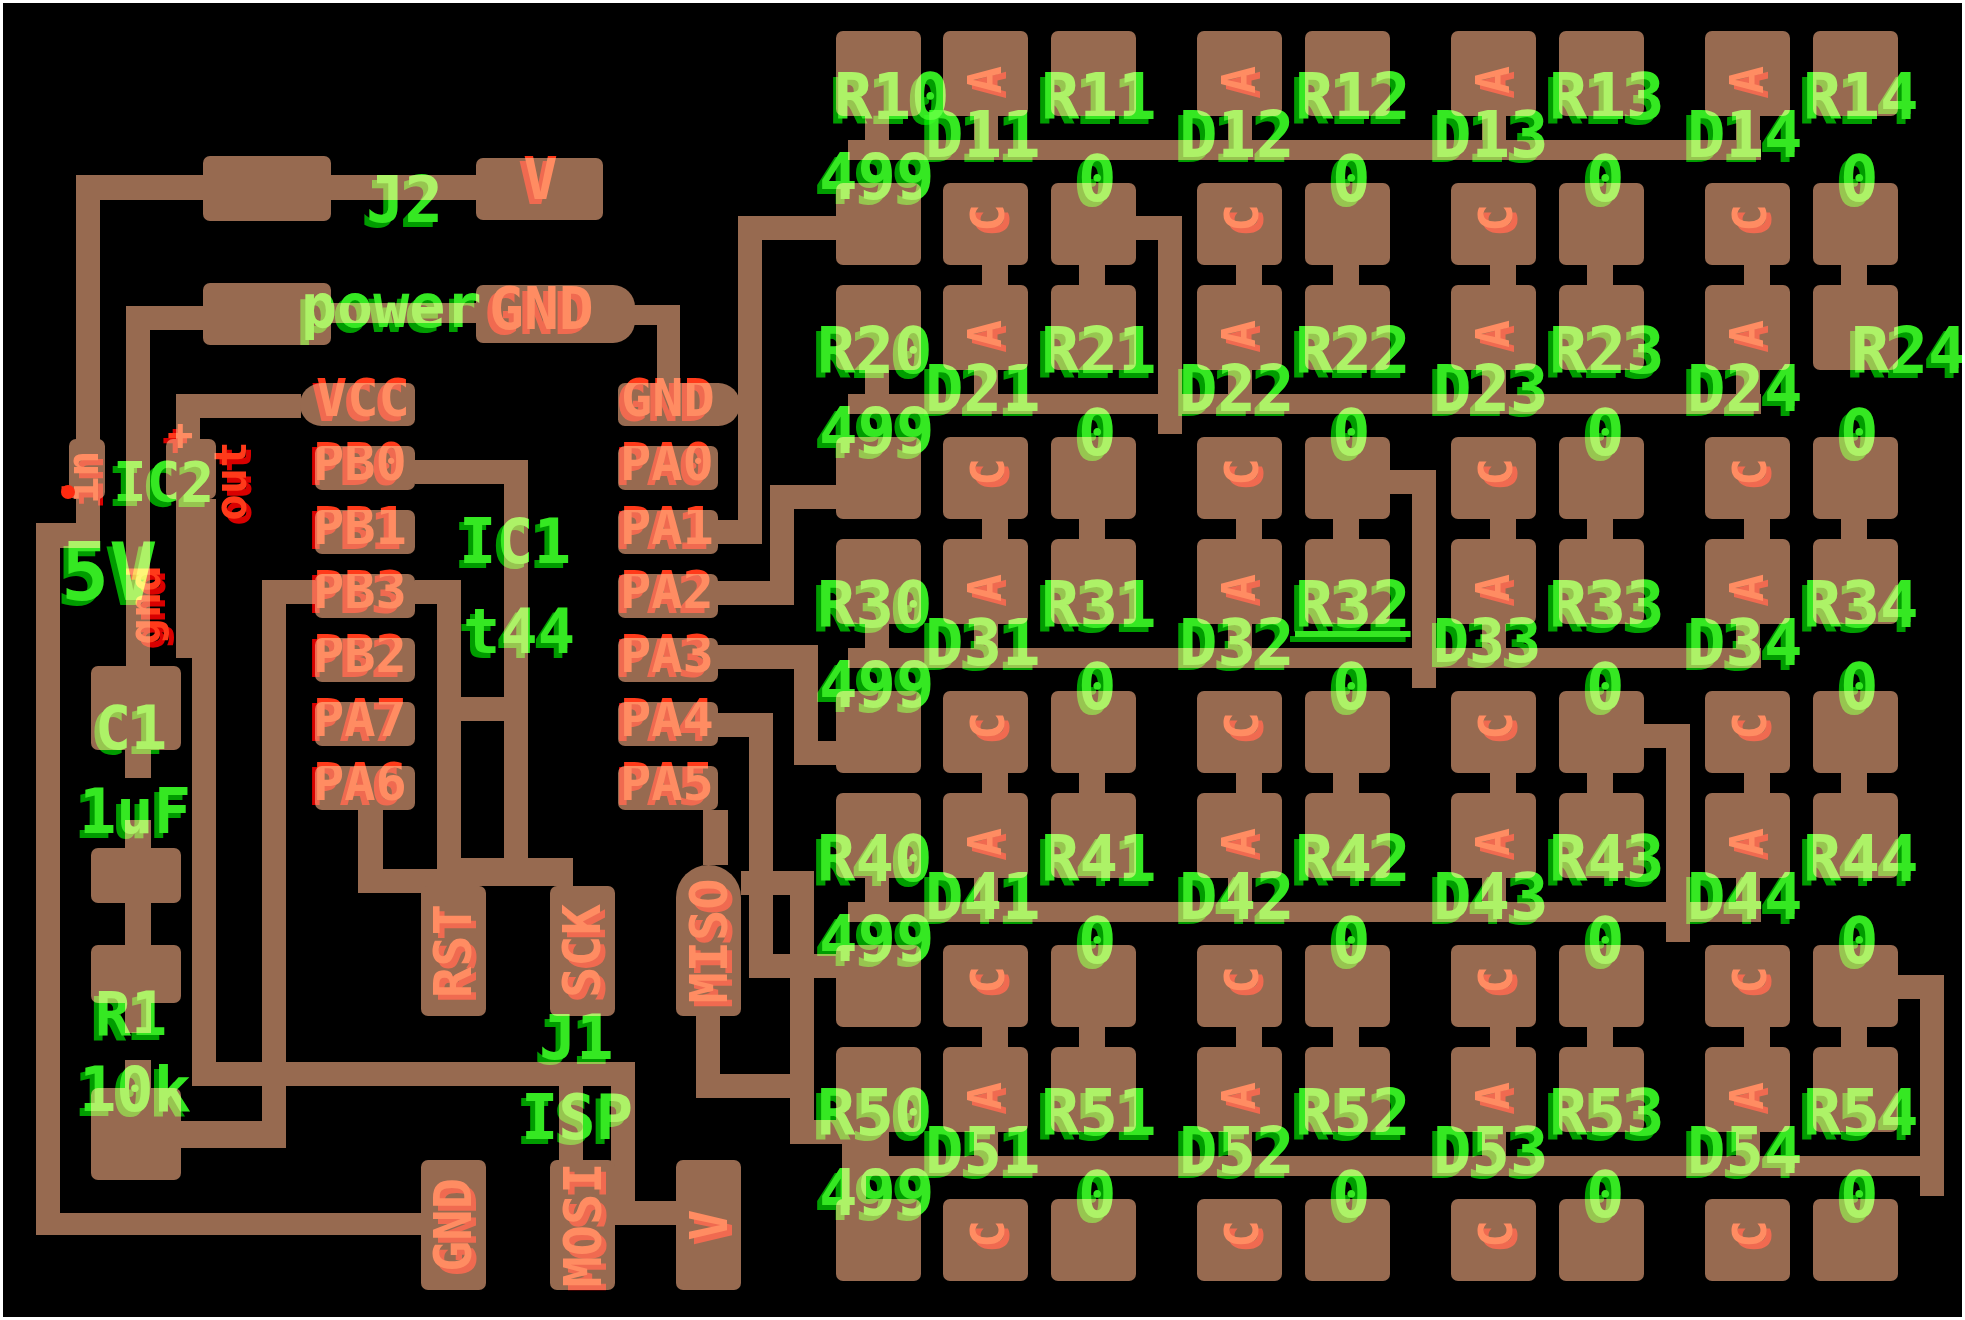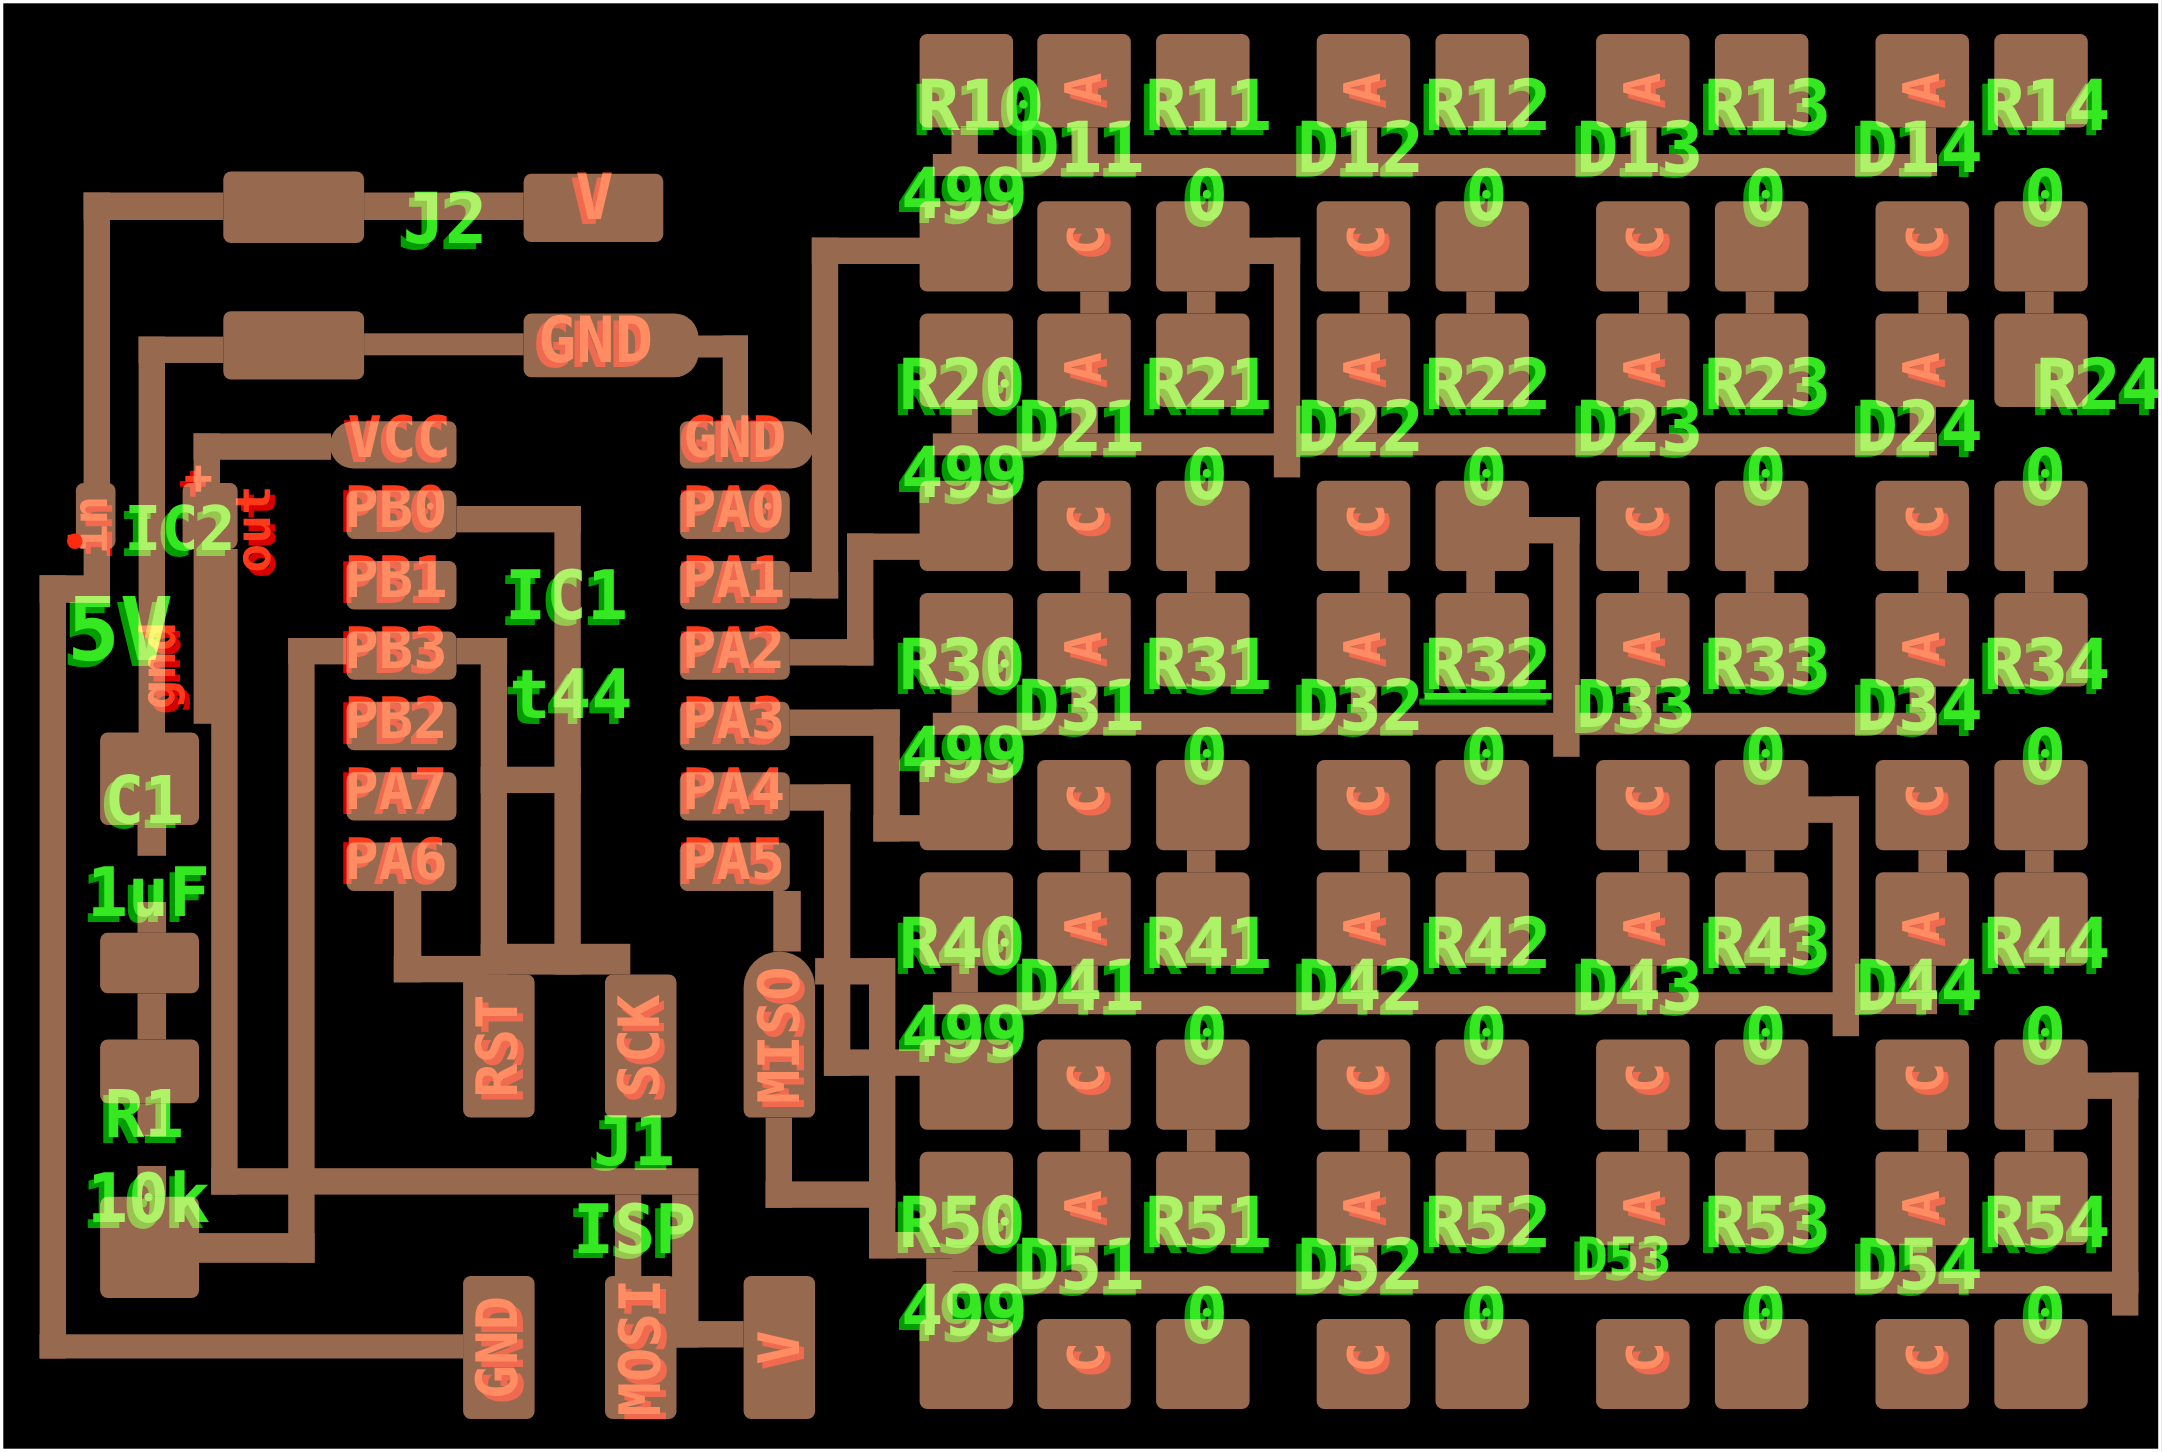--- a/index.html
+++ b/index.html
@@ -354,40 +354,41 @@
         <div class="lbl g" style="left: 1176px; top: 1116px; font-size: 64px;">D52</div>
         <div class="lbl g" style="left: 1292px; top: 1078px; font-size: 64px;">R52</div>
         <div class="lbl g" style="left: 1329px; top: 1160px; font-size: 64px;">0</div>
         <div class="lbl r rot" style="left: 1236px; top: 1093px; font-size: 46px;">A</div>
         <div class="lbl r rot" style="left: 1239px; top: 1231px; font-size: 46px;">C</div>
         <div class="cu pad" style="left: 1448px; top: 1044px; width: 85px; height: 85px;"></div>
         <div class="cu pad" style="left: 1448px; top: 1196px; width: 85px; height: 82px;"></div>
         <div class="cu pad" style="left: 1556px; top: 1044px; width: 85px; height: 85px;"></div>
         <div class="cu pad" style="left: 1556px; top: 1196px; width: 85px; height: 82px;"></div>
         <div class="cu" style="left: 1479px; top: 1129px; width: 24px; height: 24px;"></div>
-        <div class="lbl g" style="left: 1430px; top: 1116px; font-size: 48px;">D53</div>
+        <div class="lbl g" style="left: 1430px; top: 1116px; font-size: 64px;">D53</div>
         <div class="lbl g" style="left: 1546px; top: 1078px; font-size: 64px;">R53</div>
         <div class="lbl g" style="left: 1583px; top: 1160px; font-size: 64px;">0</div>
         <div class="lbl r rot" style="left: 1490px; top: 1093px; font-size: 46px;">A</div>
         <div class="lbl r rot" style="left: 1493px; top: 1231px; font-size: 46px;">C</div>
         <div class="cu pad" style="left: 1702px; top: 1044px; width: 85px; height: 85px;"></div>
         <div class="cu pad" style="left: 1702px; top: 1196px; width: 85px; height: 82px;"></div>
         <div class="cu pad" style="left: 1810px; top: 1044px; width: 85px; height: 85px;"></div>
         <div class="cu pad" style="left: 1810px; top: 1196px; width: 85px; height: 82px;"></div>
         <div class="cu" style="left: 1733px; top: 1129px; width: 24px; height: 24px;"></div>
         <div class="lbl g" style="left: 1684px; top: 1116px; font-size: 64px;">D54</div>
         <div class="lbl g" style="left: 1800px; top: 1078px; font-size: 64px;">R54</div>
         <div class="lbl g" style="left: 1837px; top: 1160px; font-size: 64px;">0</div>
         <div class="lbl r rot" style="left: 1744px; top: 1093px; font-size: 46px;">A</div>
         <div class="lbl r rot" style="left: 1747px; top: 1231px; font-size: 46px;">C</div>
         <div class="lbl g" style="left: 814px; top: 1078px; font-size: 64px;">R50</div>
         <div class="lbl g" style="left: 816px; top: 1158px; font-size: 64px;">499</div>
       </div>
 
     <div class="lbl g" style="left:363px;top:165px;font-size:64px;">J2</div>
+    <div class="lbl g" style="left:298px;top:273px;font-size:60px;">power</div>
     <div class="lbl r" style="left:520px;top:147px;font-size:58px;">V</div>
     <div class="lbl r" style="left:486px;top:277px;font-size:58px;">GND</div>
 
     <div class="lbl g" style="left:110px;top:451px;font-size:56px;">IC2</div>
     <div class="lbl g" style="left:58px;top:530px;font-size:80px;">5V</div>
     <div class="lbl r rot" style="left:80px;top:474px;font-size:44px;">in</div>
     <div class="lbl r" style="left:164px;top:410px;font-size:44px;">+</div>
     <div class="lbl r rot" style="left:228px;top:478px;font-size:44px;">out</div>
     <div class="lbl r rot" style="left:142px;top:602px;font-size:44px;">gnd</div>
     <div class="dot" style="left:58px;top:482px;"></div>

